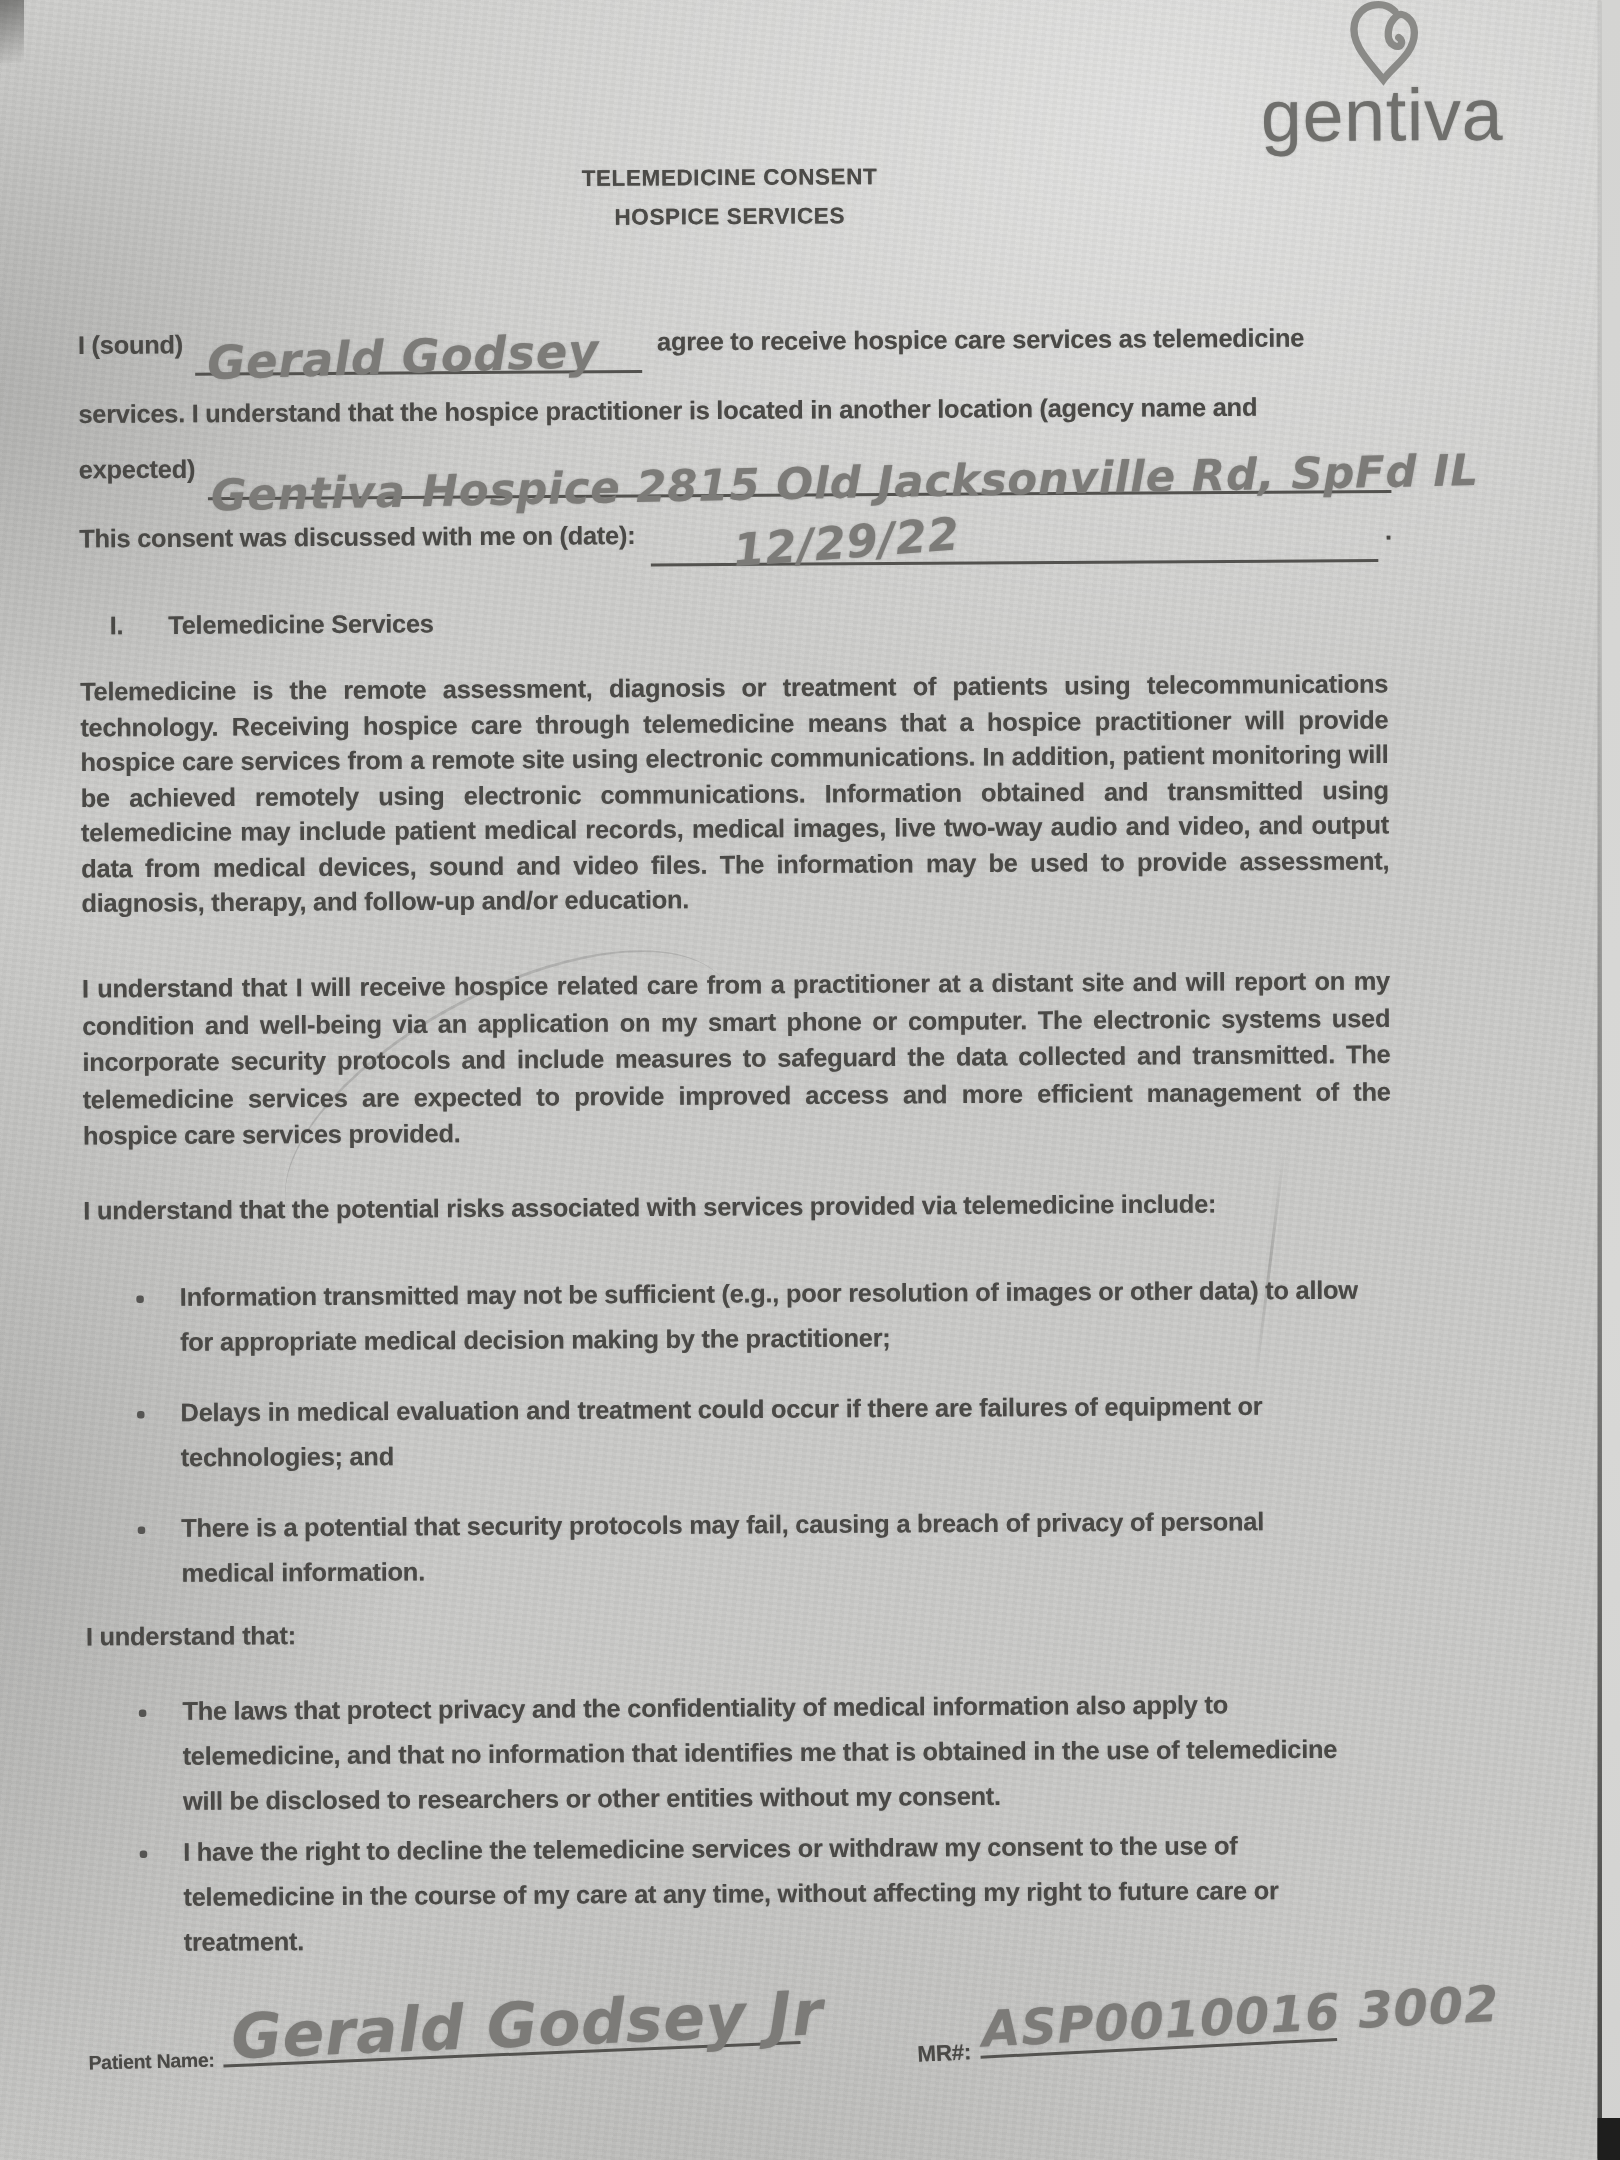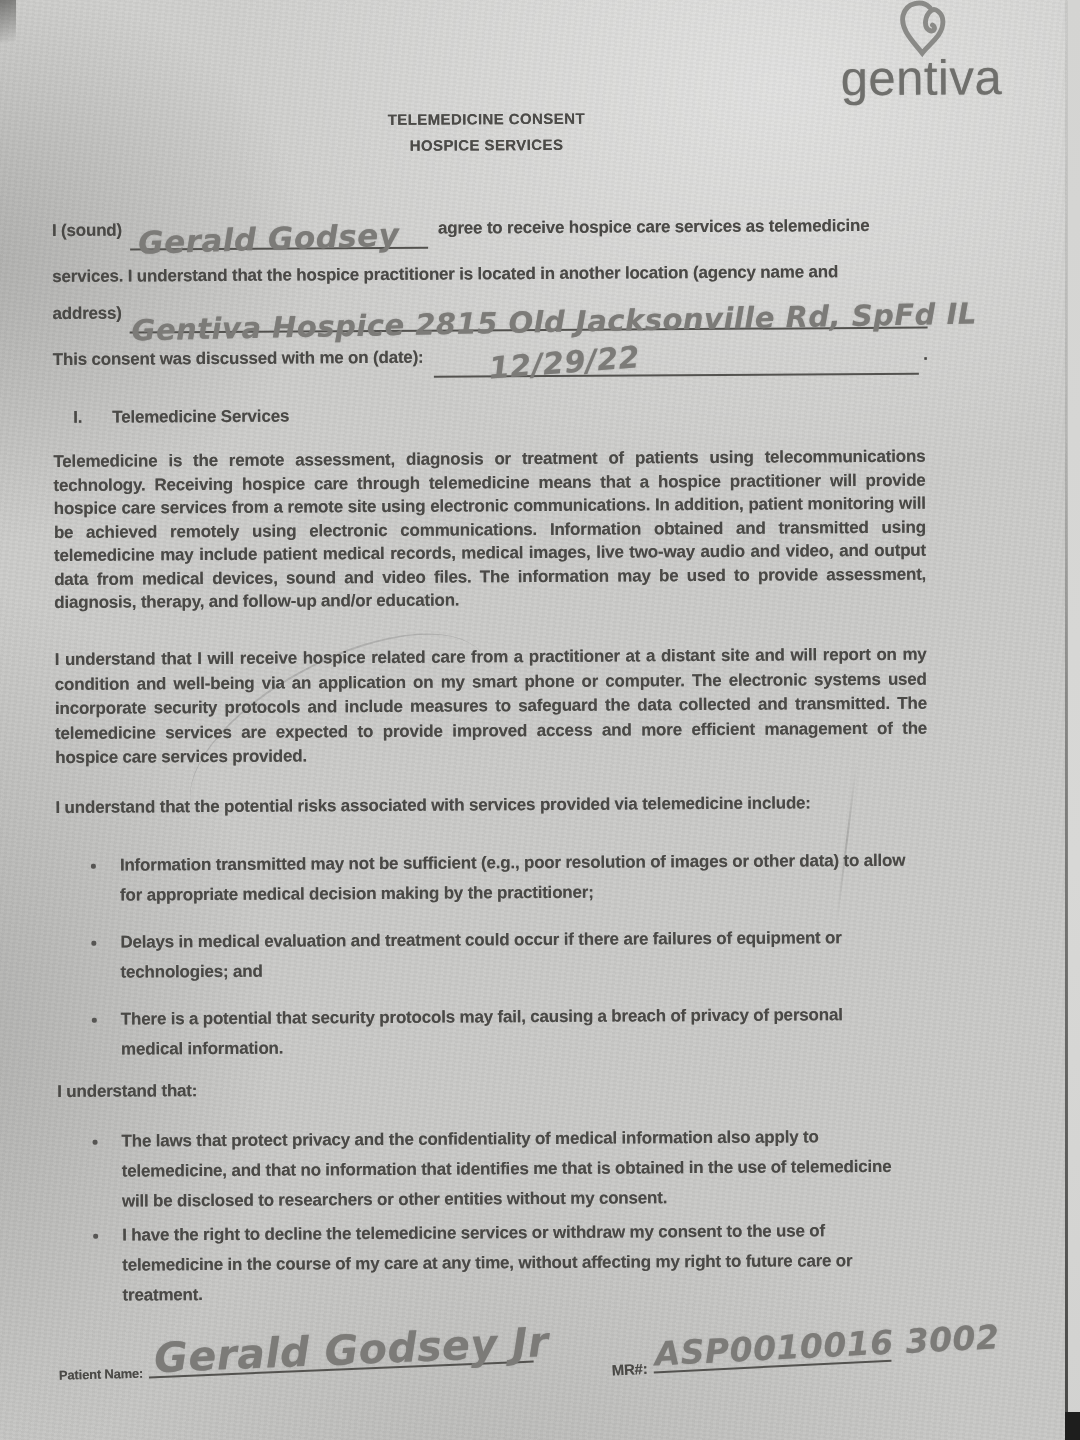--- a/index.html
+++ b/index.html
@@ -153,21 +153,21 @@
     <div class="intro print">
       <div class="intro-row">
         <span>I (sound)</span>
         <span class="fill name-fill">
           <span class="hw">Gerald Godsey</span>
         </span>
         <span>agree to receive hospice care services as telemedicine</span>
       </div>
       <div class="intro-plain">services. I understand that the hospice practitioner is located in another location (agency name and</div>
       <div class="intro-row">
-        <span>address)</span>
+        <span>expected)</span>
         <span class="fill addr-fill">
           <span class="hw">Gentiva Hospice 2815 Old Jacksonville Rd, SpFd IL</span>
         </span>
       </div>
       <div class="intro-row">
         <span>This consent was discussed with me on (date):</span>
         <span class="fill date-fill">
           <span class="hw">12/29/22</span>
         </span>
         <span>.</span>

